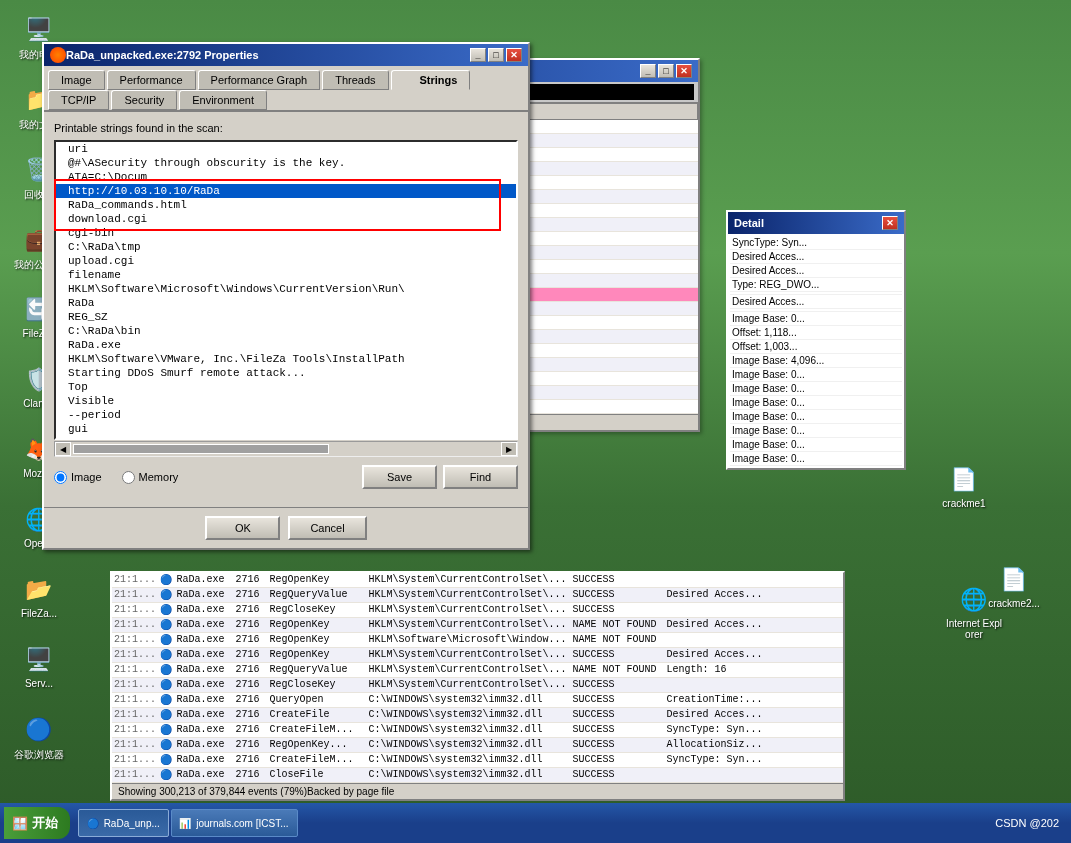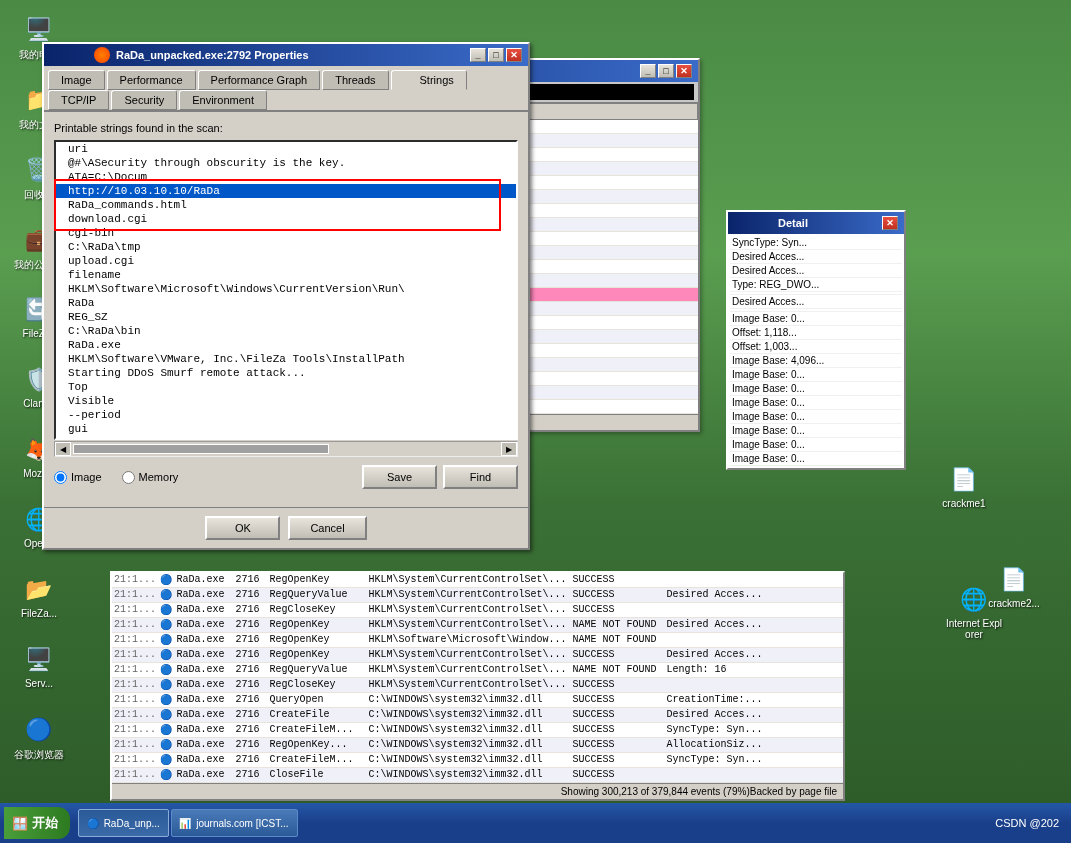--- a/index.html
+++ b/index.html
@@ -102,24 +102,22 @@
       padding: 3px 6px;
       display: flex;
       align-items: center;
       justify-content: space-between;
       height: 22px;
     }
 
     .window-titlebar-left {
       display: flex;
       align-items: center;
-      gap: 6px;
       font-size: 11px;
       font-weight: bold;
-      margin-left: 44px;
     }
 
     .window-controls {
       display: flex;
       gap: 2px;
     }
 
     .win-btn {
       width: 16px;
       height: 14px;
@@ -155,21 +153,21 @@
       border: 1px solid;
       border-color: #ffffff #808080 #808080 #ffffff;
       cursor: pointer;
       font-size: 11px;
       border-radius: 3px 3px 0 0;
     }
 
     .tab.active {
       background: #d4d0c8;
       border-bottom-color: #d4d0c8;
-      font-weight: normal;
+      font-weight: bold;
       z-index: 1;
       position: relative;
       padding-left: 28px;
     }
 
     
     .dialog-content {
       padding: 10px;
       background: #d4d0c8;
     }
@@ -715,21 +713,21 @@
     <span style="min-width:40px;color:#666">21:1...</span>
     <span>🔵</span>
     <span style="min-width:55px">RaDa.exe</span>
     <span style="min-width:30px">2716</span>
     <span style="min-width:95px">CloseFile</span>
     <span style="min-width:200px;overflow:hidden">C:\WINDOWS\system32\imm32.dll</span>
     <span style="min-width:90px">SUCCESS</span>
     <span></span>
   </div>
       </div>
-    <div style="background:#d4d0c8;padding:2px 6px;font-size:10px;border-top:1px solid #808080;display:flex;justify-content:flex-end;">
+    <div style="background:#d4d0c8;padding:2px 6px;font-size:10px;border-top:1px solid #808080;display:flex;justify-content:flex-start;">
       <span>Showing 300,213 of 379,844 events (79%)</span>
       <span>Backed by page file</span>
     </div>
   </div>
 
   <div class="rada-dialog">
     <div class="window-titlebar">
       <div class="window-titlebar-left">
         <div class="xp-icon"></div>
         <span>RaDa_unpacked.exe:2792 Properties</span>

